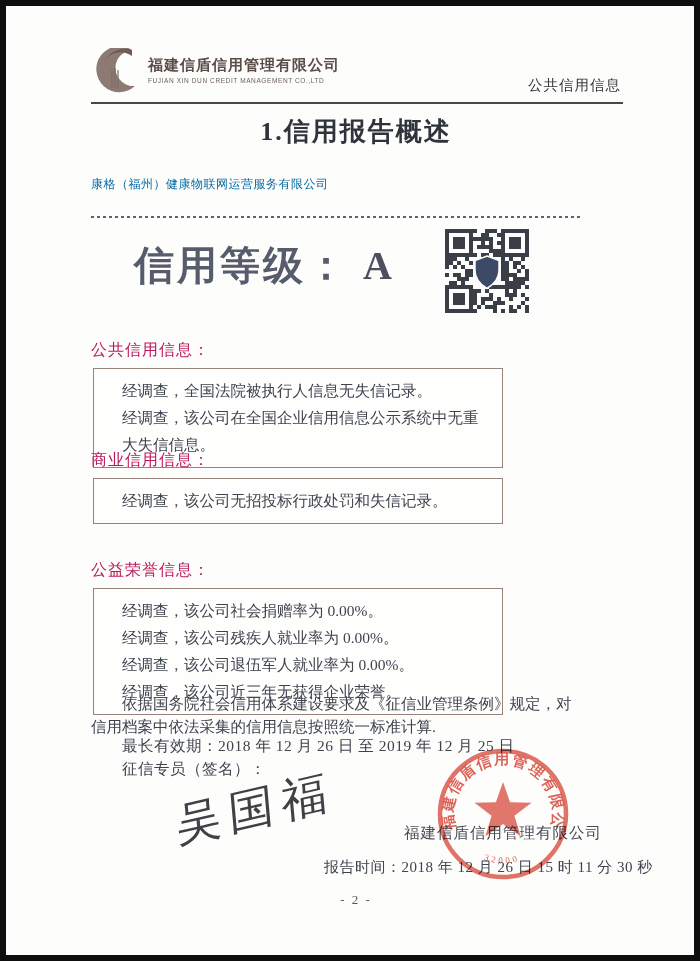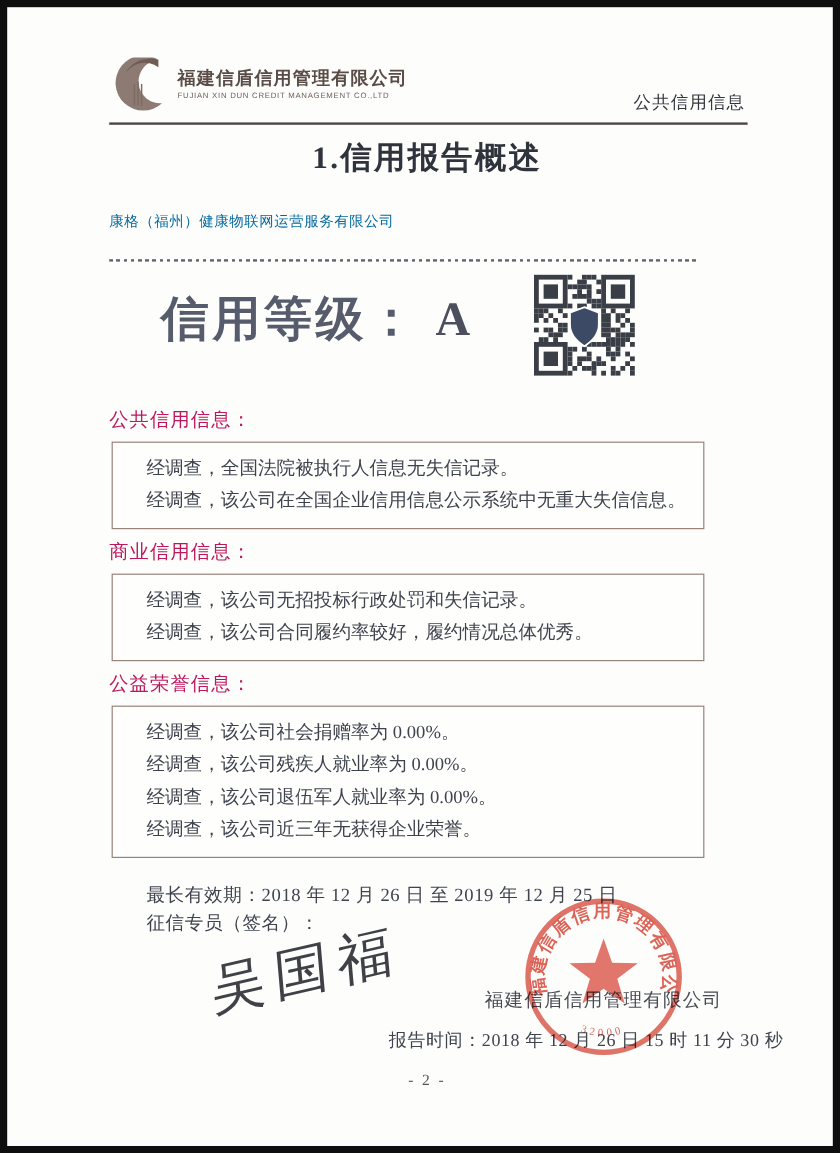--- a/index.html
+++ b/index.html
@@ -17,21 +17,21 @@
   .header-rule{height:2px;background:#4b4744;}
   
   .title{width:700px;text-align:center;font-size:26px;font-weight:bold;color:#2f333c;letter-spacing:2px;}
   .subject{font-size:12px;color:#0369a1;letter-spacing:.5px;}
   .dashed{height:2px;background:repeating-linear-gradient(90deg,#5d6370 0 3px,transparent 3px 6px);}
   
   .rating{font-size:40px;font-weight:bold;color:#575c6c;letter-spacing:3px;text-align:right;}
   .rating .grade{margin-left:14px;font-weight:600;color:#4c4f5e;}
   
   .sec-h{font-size:16px;color:#be185d;letter-spacing:1px;}
-  .sec-box{width:494px;border:1.4px solid #97837a;box-sizing:border-box;
+  .sec-box{width:410px;border:1.4px solid #97837a;box-sizing:border-box;
            padding:8px 10px 9px 28px;background:rgba(255,255,255,.4);}
   .sec-box div{font-size:15.5px;line-height:27px;color:#3f434e;}
   
   .statement{width:488px;font-size:15.5px;line-height:23px;text-indent:2em;}
   .plain-line{font-size:15.5px;padding-left:2em;letter-spacing:.5px;}
   .signature{font-size:46px;color:#26282e;transform:rotate(-13deg) skewX(-8deg);
              letter-spacing:8px;font-weight:400;opacity:.88;}
   .issuer{font-size:15.5px;color:#494b53;letter-spacing:1px;}
   .report-time{font-size:15px;color:#3f434e;letter-spacing:.5px;}
   .page-num{width:700px;text-align:center;font-size:13px;color:#555;letter-spacing:2px;}
@@ -208,31 +208,31 @@
 
   <div class="abs sec-h" style="left:85px;top:334px">公共信用信息：</div>
   <div class="abs sec-box" style="left:87px;top:362px">
     <div>经调查，全国法院被执行人信息无失信记录。</div>
     <div>经调查，该公司在全国企业信用信息公示系统中无重大失信信息。</div>
   </div>
 
   <div class="abs sec-h" style="left:85px;top:444px">商业信用信息：</div>
   <div class="abs sec-box" style="left:87px;top:472px">
     <div>经调查，该公司无招投标行政处罚和失信记录。</div>
-    <div>经调查，该公司合同履约率较好，履约情况总体优秀。</div>
   </div>
 
   <div class="abs sec-h" style="left:85px;top:554px">公益荣誉信息：</div>
   <div class="abs sec-box" style="left:87px;top:582px">
     <div>经调查，该公司社会捐赠率为 0.00%。</div>
     <div>经调查，该公司残疾人就业率为 0.00%。</div>
     <div>经调查，该公司退伍军人就业率为 0.00%。</div>
     <div>经调查，该公司近三年无获得企业荣誉。</div>
   </div>
 
+  <div class="abs statement" style="left:85px;top:686px">依据国务院社会信用体系建设要求及《征信业管理条例》规定，对信用档案中依法采集的信用信息按照统一标准计算.</div>
   <div class="abs plain-line" style="left:85px;top:730px">最长有效期：2018 年 12 月 26 日  至  2019 年 12 月 25 日</div>
   <div class="abs plain-line" style="left:85px;top:753px">征信专员（签名）：</div>
   <div class="abs signature" style="left:168px;top:772px">吴国福</div>
 
   <div class="abs issuer" style="left:398px;top:817px">福建信盾信用管理有限公司</div>
   <div class="abs report-time" style="left:318px;top:852px">报告时间：2018 年 12 月 26 日 15 时 11 分 30 秒</div>
 
   <svg class="abs stamp" style="left:429px;top:740px" width="136" height="136" viewBox="0 0 136 136">
     <circle cx="68" cy="68" r="63" fill="none" stroke="#d94a3c" stroke-width="4.5" opacity=".9"></circle>
     <polygon points="68,36 75.1,56.3 96.5,56.7 79.4,69.7 85.6,90.3 68,78 50.4,90.3 56.6,69.7 39.5,56.7 60.9,56.3" fill="#d94a3c" opacity=".88"></polygon>

